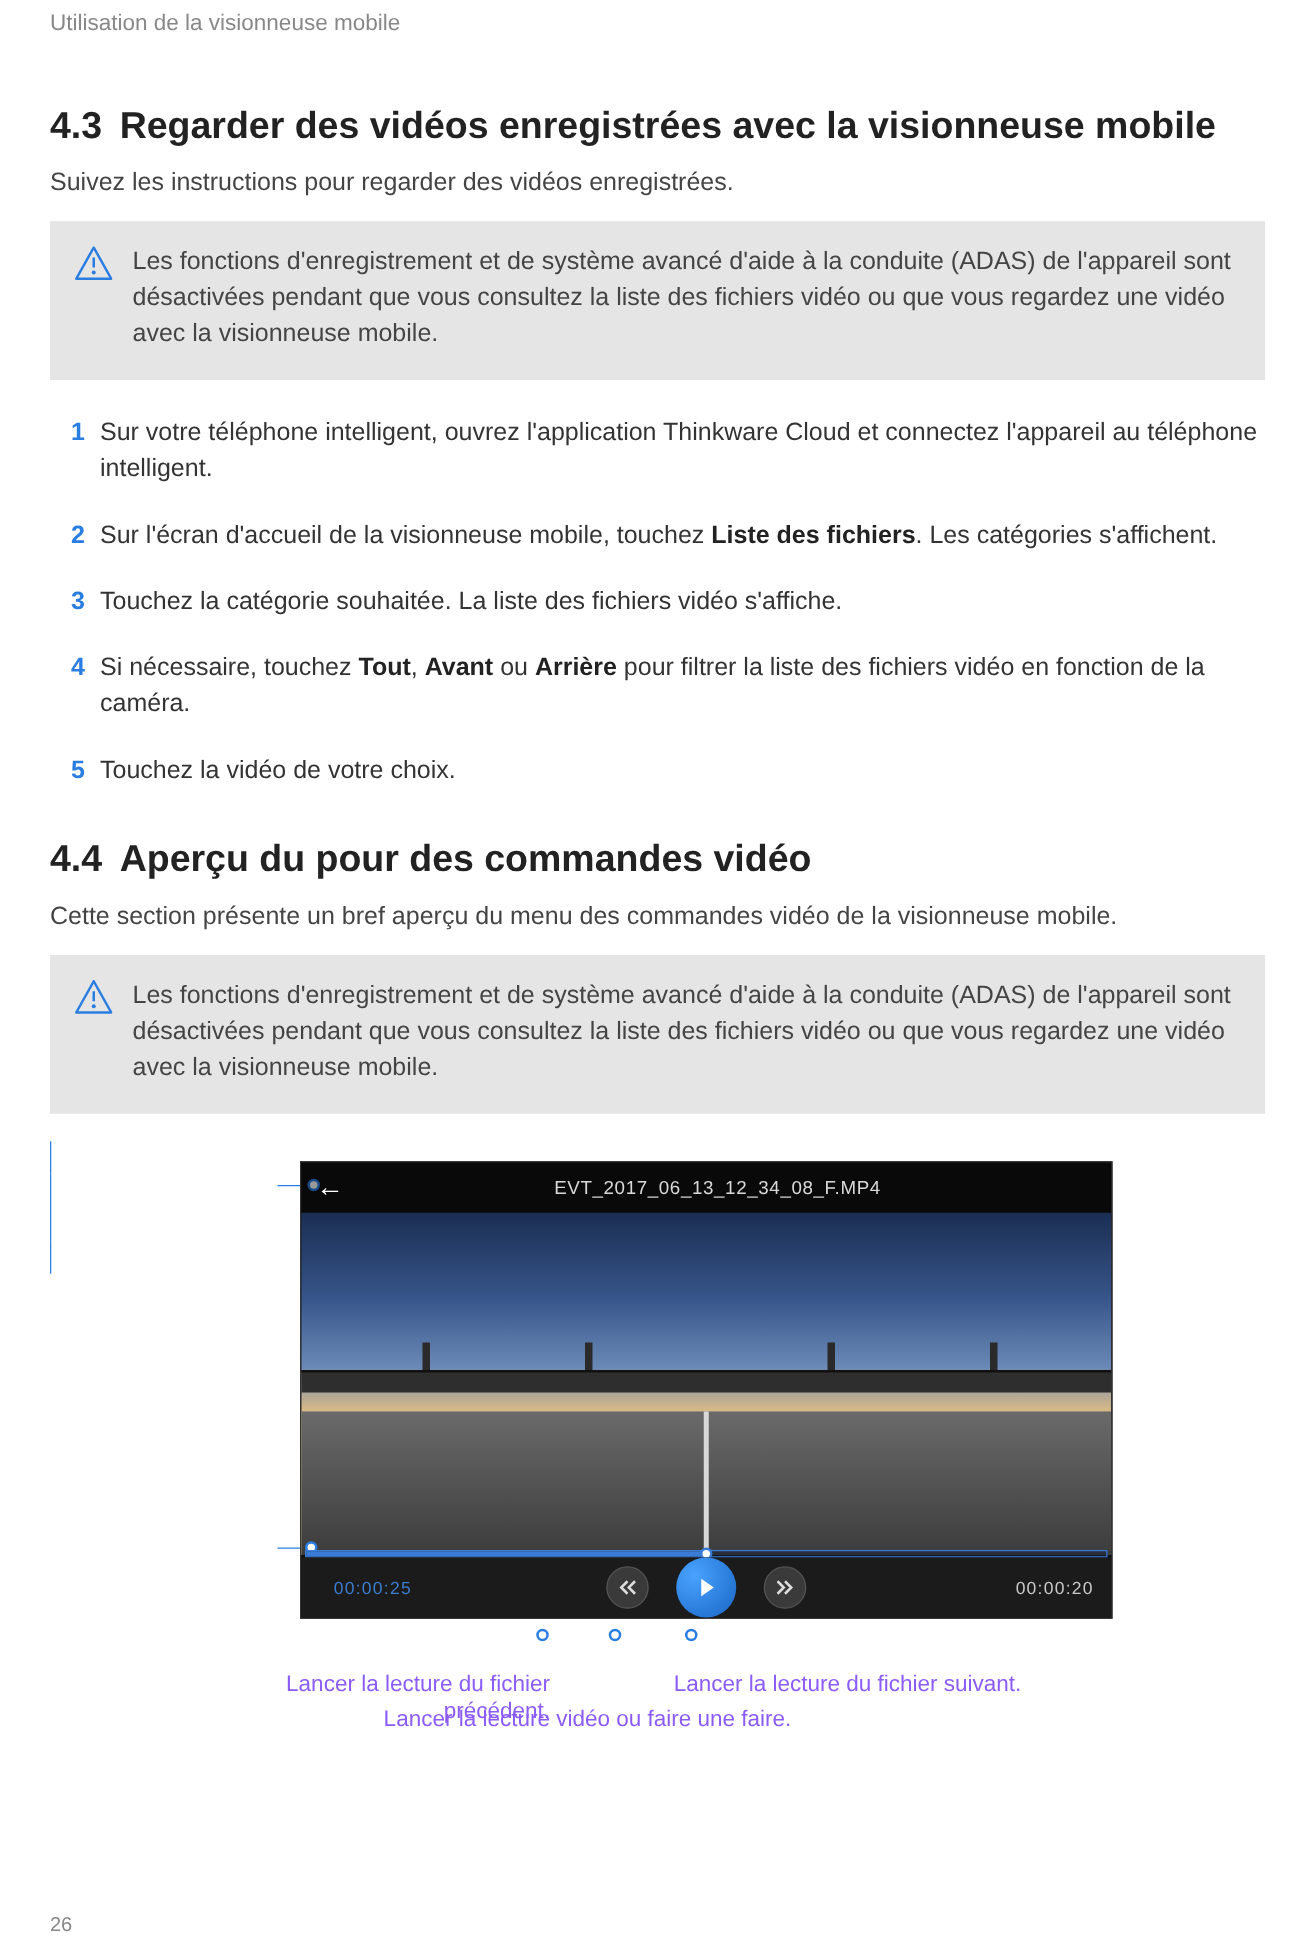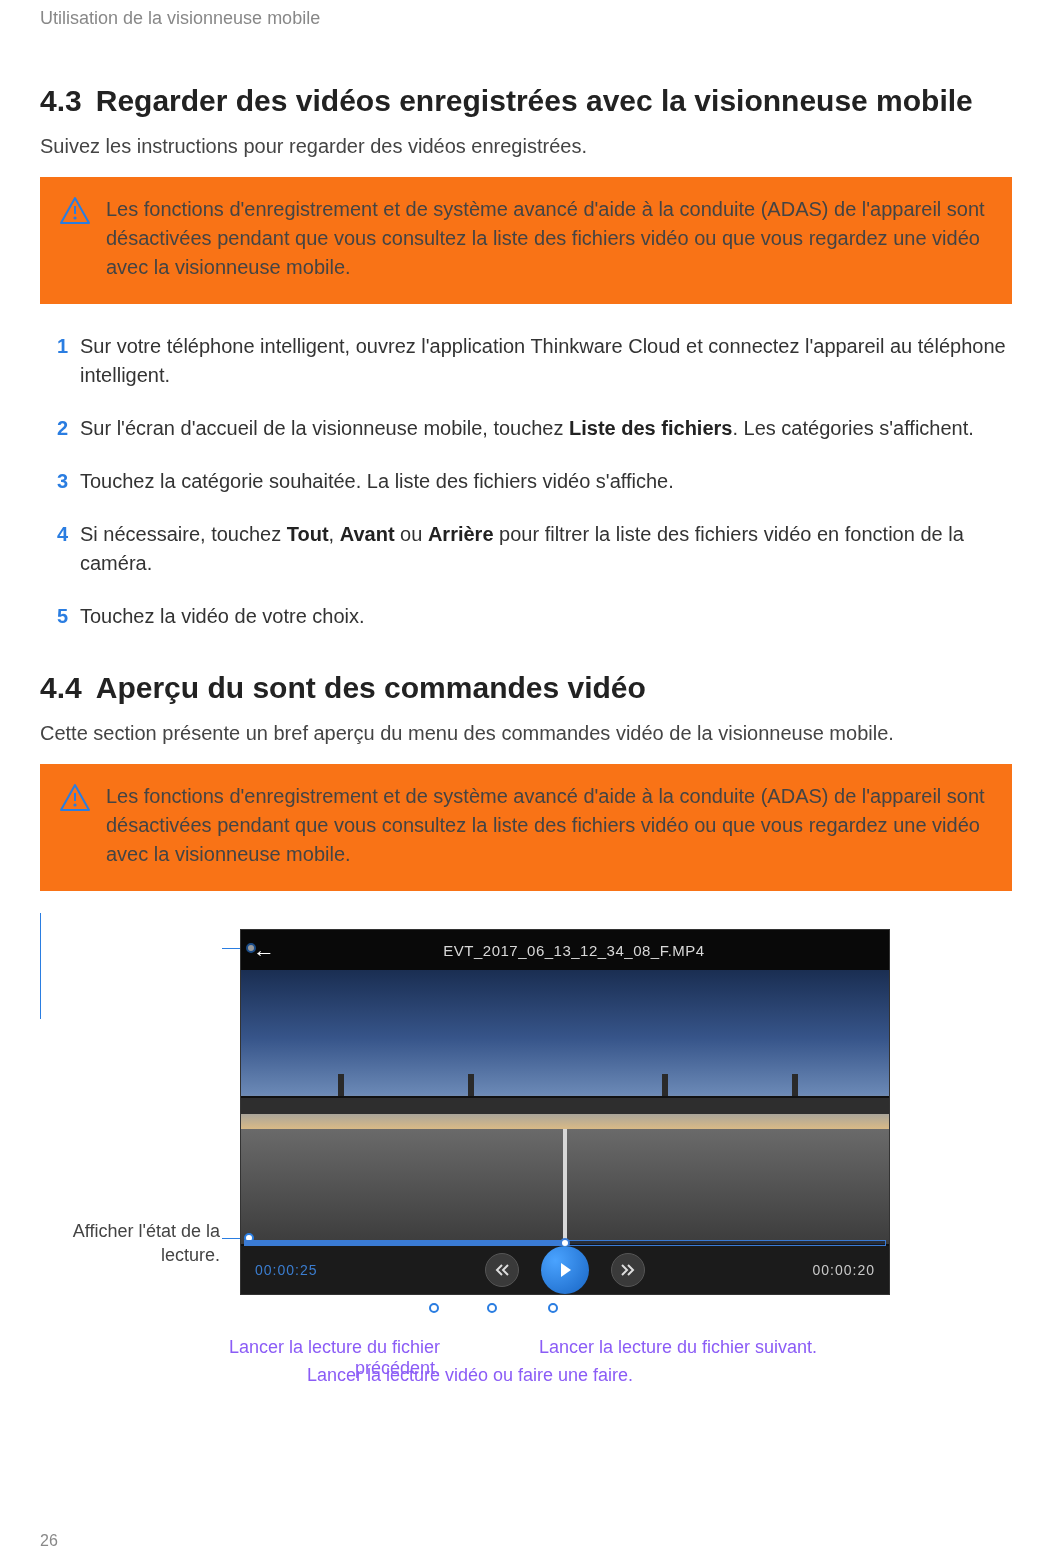--- a/index.html
+++ b/index.html
@@ -24,21 +24,21 @@
     margin-top: 55px;
   }
   .section-heading .num { margin-right: 14px; }
   .section-intro {
     font-size: 20px;
     color: #444;
     margin-top: 14px;
     line-height: 1.45;
   }
   .warning-box {
-    background: #f97316;
+    background: #e5e5e5;
     margin-top: 16px;
     padding: 18px 20px 22px 20px;
     display: flex;
     align-items: flex-start;
   }
   .warning-icon {
     flex: 0 0 auto;
     margin-right: 16px;
     margin-top: 2px;
   }
@@ -162,21 +162,21 @@
     border-radius:50%; background:#fff; border:2px solid #3a7bd5;
     transform:translate(-50%,-50%);
   }
   .player-controls {
     position:absolute; left:0; right:0; bottom:0; height:48px;
     background:#1b1b1b;
     display:flex; align-items:center; justify-content:center;
     color:#4a8cd6; font-size:14px;
     z-index:3;
   }
-  .time-left { position:absolute; left:14px; color:#3b7dcf; font-size:14px; letter-spacing:1px;}
+  .time-left { position:absolute; left:26px; color:#3b7dcf; font-size:14px; letter-spacing:1px;}
   .time-right{ position:absolute; right:14px; color:#c9c9c9; font-size:14px; letter-spacing:1px;}
   .ctrl-btn {
     width:34px; height:34px; border-radius:50%;
     background:#3a3a3a; color:#ddd;
     display:flex; align-items:center; justify-content:center;
     margin:0 10px; font-size:16px;
     border:1px solid #555;
   }
   .play-btn {
     width:48px; height:48px; border-radius:50%;
@@ -253,38 +253,37 @@
     <span class="step-num">4</span>
     <span class="step-body"><span>Si nécessaire, touchez </span><b>Tout</b><span>, </span><b>Avant</b><span> ou </span><b>Arrière</b><span> pour filtrer la liste des fichiers vidéo en fonction de la caméra.</span></span>
   </li>
   <li class="step">
     <span class="step-num">5</span>
     <span class="step-body">Touchez la vidéo de votre choix.</span>
   </li>
 </ol>
 
 <h2 class="section-heading section2">
-  <span class="num">4.4</span><span>Aperçu du sont des commandes vidéo</span>
+  <span class="num">4.4</span><span>Aperçu du pour des commandes vidéo</span>
 </h2>
 <p class="section-intro">Cette section présente un bref aperçu du menu des commandes vidéo de la visionneuse mobile.</p>
 
 <div class="warning-box">
   <span class="warning-icon">
     <svg width="30" height="28" viewBox="0 0 30 28">
         <path d="M15 1 L29 26 L1 26 Z" fill="none" stroke="#2a7de1" stroke-width="2" stroke-linejoin="round"></path>
         <line x1="15" y1="9" x2="15" y2="17" stroke="#2a7de1" stroke-width="2"></line>
         <circle cx="15" cy="21" r="1.6" fill="#2a7de1"></circle>
       </svg>
   </span>
   <p class="warning-text">Les fonctions d'enregistrement et de système avancé d'aide à la conduite (ADAS) de l'appareil sont désactivées pendant que vous consultez la liste des fichiers vidéo ou que vous regardez une vidéo avec la visionneuse mobile.</p>
 </div>
 
 <div class="player-area">
 
-  <div class="callout-status">Afficher l'état de la lecture.</div>
 
   <div class="leader leader-back"></div>
   <div class="leader leader-status"></div>
 
   <div class="player">
     <div class="player-topbar">
       <span class="back-arrow">←</span>
       <span class="file-title">EVT_2017_06_13_12_34_08_F.MP4</span>
       <span style="width:22px"></span>
     </div>

